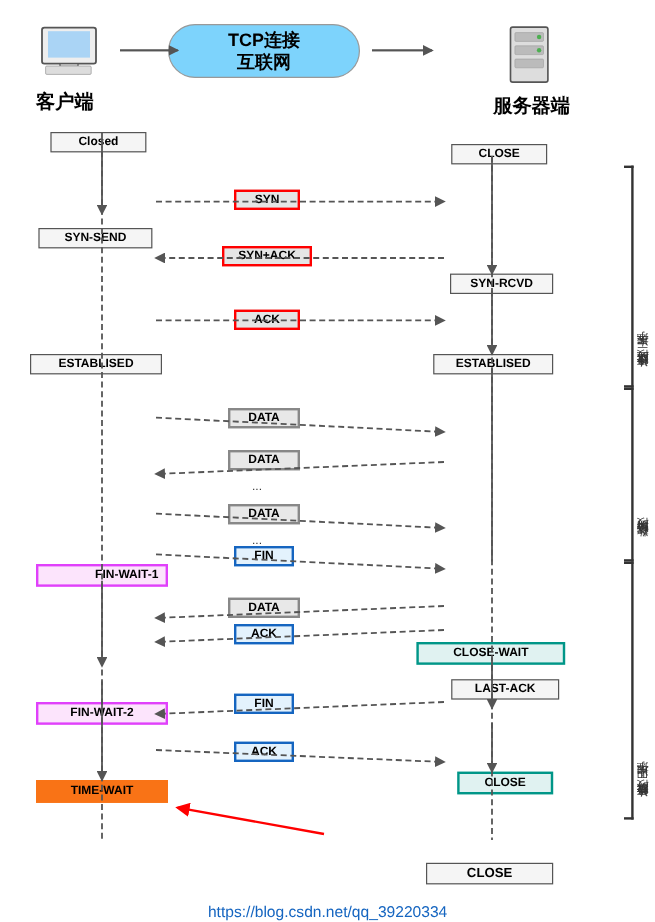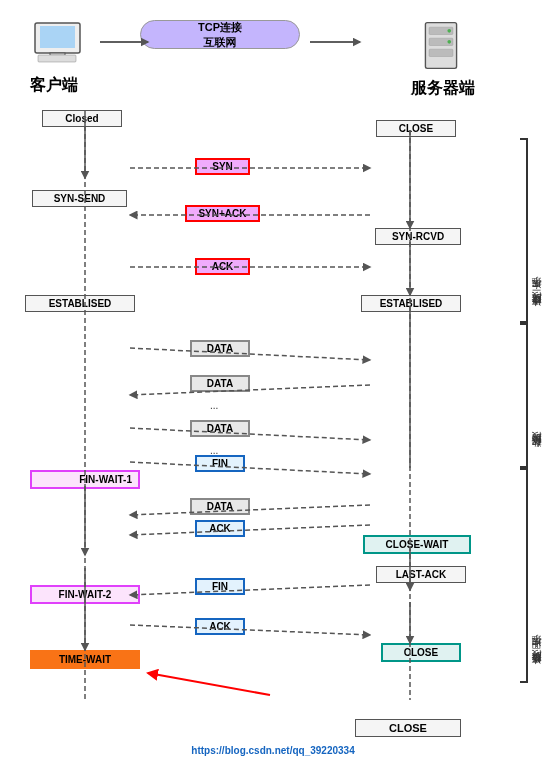--- a/index.html
+++ b/index.html
@@ -36,21 +36,21 @@
 
     .msg-box {
       position: absolute;
       border: 2px solid #888;
       background: #e8e8e8;
       text-align: center;
       padding: 1px 8px;
       font-size: 10px;
       font-weight: bold;
     }
-    .msg-box.red { border-color: red; background: #f0abfc; }
+    .msg-box.red { border-color: red; background: #e5e5e5; }
     .msg-box.blue { border-color: #1565c0; background: #e3f2fd; }
 
     svg.arrows {
       position: absolute;
       top: 0; left: 0;
       width: 546px;
       height: 768px;
       pointer-events: none;
     }
 
@@ -67,26 +67,25 @@
       font-size: 10px;
       color: #333;
       writing-mode: vertical-rl;
       text-orientation: mixed;
       transform: rotate(180deg);
       letter-spacing: 1px;
     }
 
     .url-text {
       position: absolute;
-      font-size: 10px;
+      font-size: 13px;
       color: #1565c0;
-      bottom: 12px;
+      bottom: 1px;
       left: 50%;
       transform: translateX(-50%);
-      font-weight: bold;
     }
 
     
     .computer-icon {
       position: absolute;
       top: 18px;
       left: 30px;
       width: 60px;
       height: 50px;
     }
@@ -106,29 +105,29 @@
       font-weight: bold;
       text-align: left;
     }
 
     
     .cloud {
       position: absolute;
       top: 20px;
       left: 140px;
       width: 160px;
-      height: 29px;
-      background: #c4b5fd;
+      height: 45px;
+      background: #7dd3fc;
       border: 1px solid #999;
       border-radius: 25px;
       display: flex;
       flex-direction: column;
       align-items: center;
       justify-content: center;
-      font-size: 11px;
+      font-size: 15px;
       font-weight: bold;
     }
   </style>
 </head>
 <body>
 
 <div id="diagram">
 
   <div class="cloud">
     <span>TCP连接</span>
@@ -160,21 +159,21 @@
   <div class="state-box" style="left:42px; top:110px; width:80px;">Closed</div>
   <div class="state-box" style="left:32px; top:190px; width:95px;">SYN-SEND</div>
   <div class="state-box" style="left:25px; top:295px; width:110px;">ESTABLISED</div>
   <div class="state-box pink" style="left:30px; top:470px; width:110px;text-align:right;">FIN-WAIT-1</div>
   <div class="state-box pink" style="left:30px; top:555px; width:110px;margin-top:30px;">FIN-WAIT-2</div>
   <div class="state-box red-border" style="left:30px; top:650px; width:110px;">TIME-WAIT</div>
 
   <div class="state-box" style="right:90px; top:120px; width:80px;">CLOSE</div>
   <div class="state-box" style="right:85px; top:228px; width:86px;">SYN-RCVD</div>
   <div class="state-box" style="right:85px; top:295px; width:100px;">ESTABLISED</div>
-  <div class="state-box teal" style="right:75px; top:535px; width:108px;">CLOSE-WAIT</div>
+  <div class="state-box teal" style="right:75px; top:535px; width:124px;">CLOSE-WAIT</div>
   <div class="state-box" style="right:80px; top:566px; width:90px;">LAST-ACK</div>
   <div class="state-box teal" style="right:85px; top:643px; width:80px;">CLOSE</div>
 
   <div class="msg-box red" style="left:195px; top:158px; width:55px;">SYN</div>
 
   <div class="msg-box red" style="left:185px; top:205px; width:75px;">SYN+ACK</div>
 
   <div class="msg-box red" style="left:195px; top:258px; width:55px;">ACK</div>
 
   <div class="msg-box" style="left:190px; top:340px; width:60px;">DATA</div>

